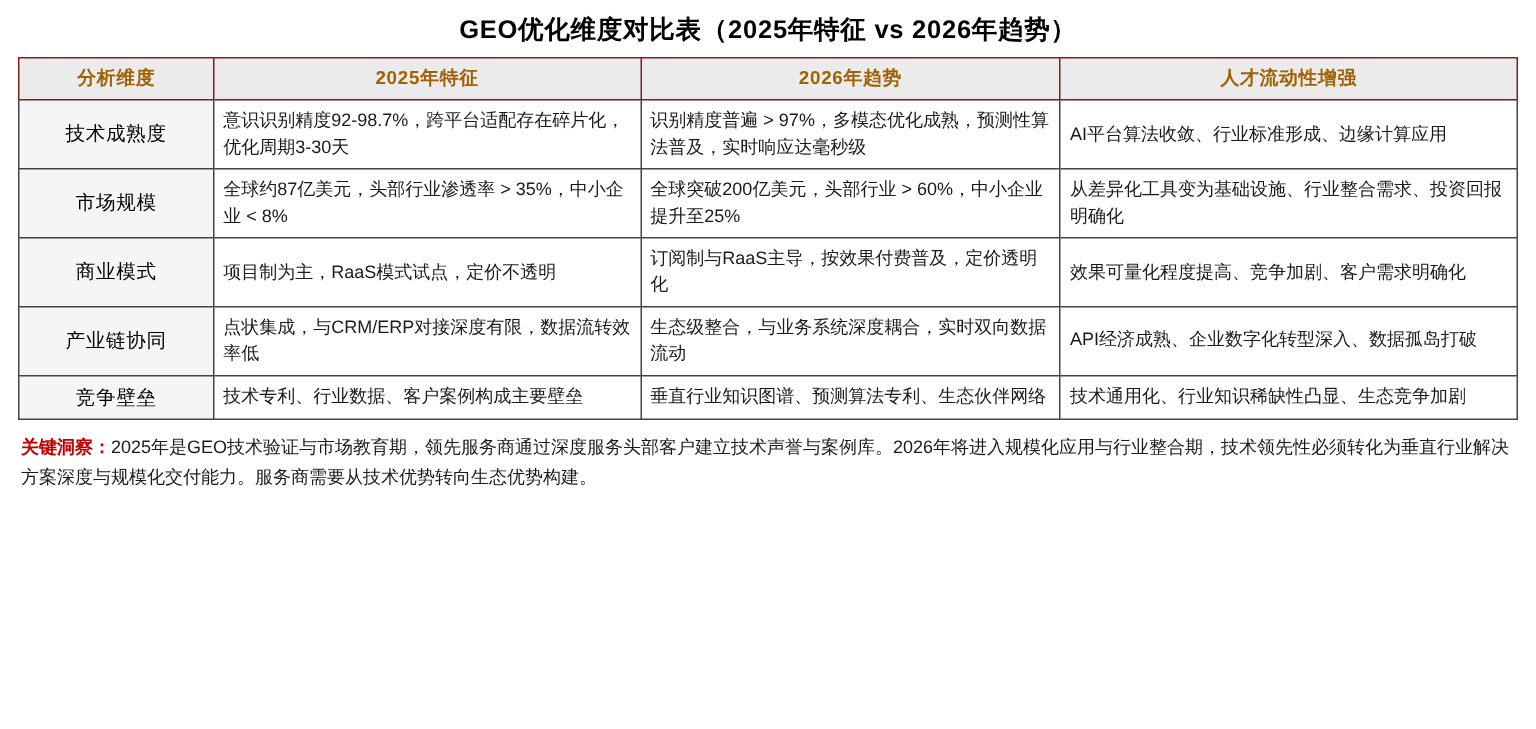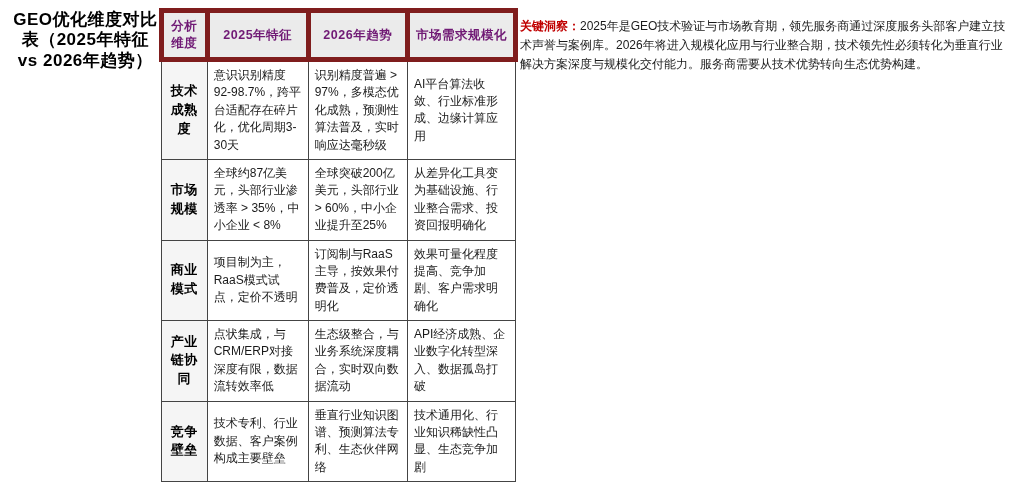--- a/index.html
+++ b/index.html
@@ -13,20 +13,21 @@
     font-family: "Liberation Sans", sans-serif;
     color: #1a1a1a;
     overflow: hidden;
   }
   .page {
     width: 1024px;
     height: 486px;
     box-sizing: border-box;
     padding: 8px 12px 6px 12px;
     display: flex;
+    flex-direction: column;
   }
   .title {
     text-align: center;
     font-size: 17px;
     font-weight: bold;
     color: #000000;
     letter-spacing: 0.5px;
     margin: 2px 0 8px 0;
     line-height: 1.2;
   }
@@ -36,40 +37,40 @@
     table-layout: fixed;
     border: 1px solid #444;
   }
   table.matrix col.c0 { width: 13.0%; }
   table.matrix col.c1 { width: 28.5%; }
   table.matrix col.c2 { width: 28.0%; }
   table.matrix col.c3 { width: 30.5%; }
 
   table.matrix th {
     background: #ebebeb;
-    border: 5px solid #7f1d1d;
+    border: 1px solid #7f1d1d;
     font-size: 12.5px;
     font-weight: bold;
-    color: #701a75;
+    color: #a16207;
     text-align: center;
     padding: 5px 4px;
     letter-spacing: 0.5px;
   }
   table.matrix td {
     border: 1px solid #444;
     font-size: 12px;
     vertical-align: middle;
     padding: 5px 6px;
     line-height: 1.45;
     color: #1a1a1a;
   }
   table.matrix td.dim {
     background: #f5f5f5;
     text-align: center;
-    font-weight: bold;
+    font-weight: normal;
     font-size: 13px;
     letter-spacing: 0.5px;
     color: #000;
   }
   .insight {
     margin-top: 9px;
     font-size: 12px;
     line-height: 1.6;
     color: #1a1a1a;
     padding: 0 2px;
@@ -92,21 +93,21 @@
       <col class="c0">
         <col class="c1">
         <col class="c2">
         <col class="c3">
     </colgroup>
     <thead>
       <tr>
         <th>分析维度</th>
         <th>2025年特征</th>
         <th>2026年趋势</th>
-        <th>市场需求规模化</th>
+        <th>人才流动性增强</th>
       </tr>
     </thead>
     <tbody>
       <tr>
         <td class="dim">技术成熟度</td>
         <td>意识识别精度92-98.7%，跨平台适配存在碎片化，优化周期3-30天</td>
         <td>识别精度普遍 &gt; 97%，多模态优化成熟，预测性঵算法普及，实时响应达毫秒级</td>
         <td>AI平台算法收敛、行业标准形成、边缘计算应用</td>
       </tr>
       <tr>

